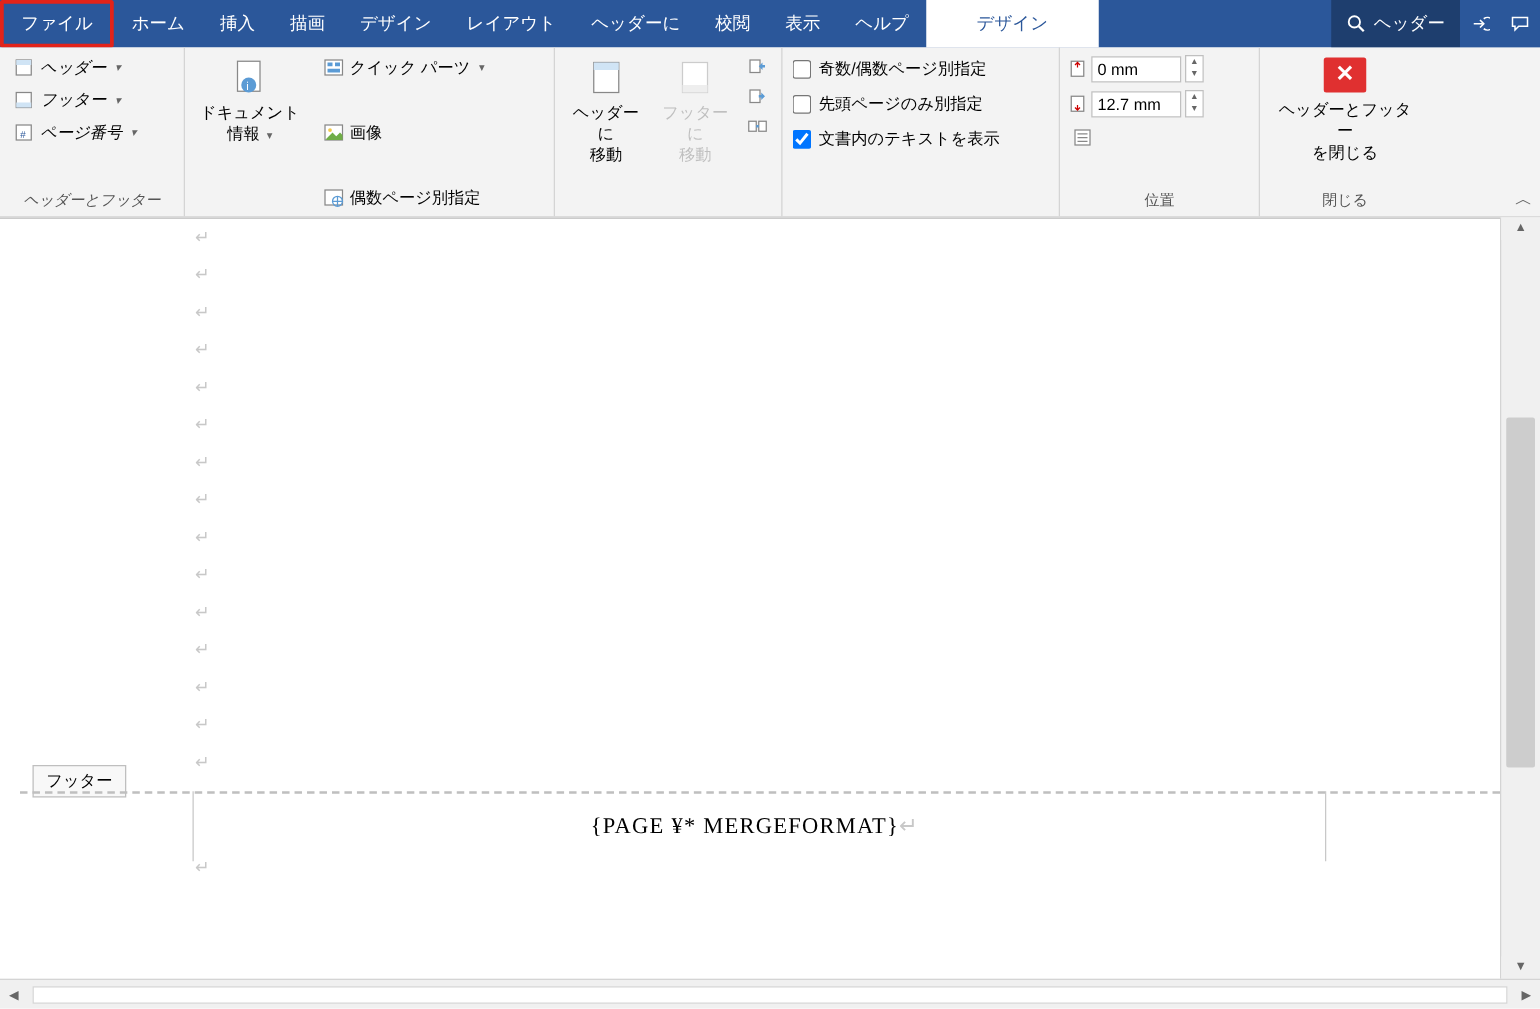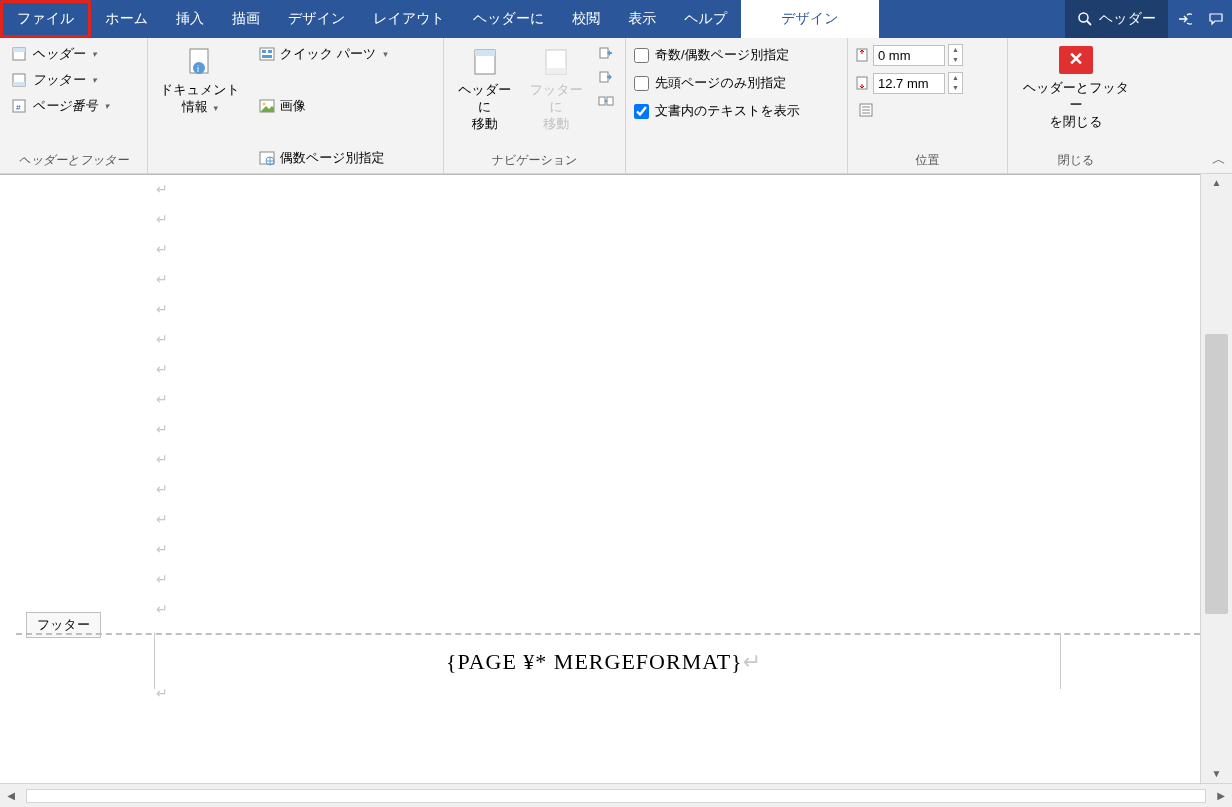--- a/index.html
+++ b/index.html
@@ -28,21 +28,21 @@
 .spinner { display: flex; flex-direction: column; border: 1px solid #c0c0c0; background: #fff; }
 .spinner div { width: 13px; height: 10px; font-size: 7px; text-align: center; line-height: 10px; cursor: pointer; color: #666; }
 .closebtn { width: 34px; height: 28px; background: #e03030; color: #fff; font-weight: bold; font-size: 18px; display: flex; align-items: center; justify-content: center; border-radius: 2px; margin: 0 auto 6px auto; }
 .collapse { position: absolute; right: 6px; bottom: 4px; font-size: 14px; color: #666; cursor: pointer; }
 .doc-area { position: absolute; top: 174px; left: 0; right: 32px; bottom: 24px; background: #fff; border-top: 1px solid #bbb; overflow: hidden; }
 .page { position: absolute; left: 8px; top: 0; right: 0; height: 100%; }
 .para-mark { color: #c8c8c8; font-family: "MS Mincho", serif; font-size: 14px; position: absolute; left: 148px; }
 .footer-tag { position: absolute; left: 18px; top: 437px; background: #f8f8f8; border: 1px solid #bfbfbf; padding: 3px 10px; font-size: 13px; }
 .footer-line { position: absolute; left: 8px; right: 0; top: 458px; border-top: 2px dashed #bfbfbf; }
 .footer-vline { position: absolute; top: 458px; width: 1px; height: 56px; background: #c8c8c8; }
-.footer-text { position: absolute; top: 474px; left: 0; right: 0; text-align: center; font-family: "MS Mincho", "Century", serif; font-size: 22px; letter-spacing: 1px; }
+.footer-text { position: absolute; top: 474px; left: 0; right: 0; text-align: center; font-family: "MS Mincho", "Century", serif; font-size: 18px; letter-spacing: 1px; }
 .vscroll { position: absolute; right: 0; top: 174px; bottom: 24px; width: 32px; background: #f0f0f0; border-left: 1px solid #d4d4d4; }
 .vscroll .arrow { height: 18px; text-align: center; font-size: 10px; color: #666; cursor: pointer; background: #f0f0f0; line-height: 18px; }
 .vscroll .thumb { position: absolute; left: 4px; right: 4px; top: 160px; height: 280px; background: #cdcdcd; border-radius: 2px; }
 .hscroll { position: absolute; left: 0; right: 0; bottom: 0; height: 24px; background: #f0f0f0; border-top: 1px solid #d4d4d4; display: flex; align-items: center; }
 .hscroll .arrow { width: 22px; text-align: center; font-size: 10px; color: #666; cursor: pointer; }
 .hscroll .track { flex: 1; height: 14px; background: #fff; border: 1px solid #d4d4d4; margin: 0 4px; }
 .disabled { color: #bfbfbf; }
 svg { display: block; }
 </style>
 </head>
@@ -220,21 +220,20 @@
             <span class="icon16">
               <svg viewBox="0 0 16 16" width="16" height="16">
                 <rect x="1" y="4" width="6" height="8" fill="#fff" stroke="#888"></rect>
                 <rect x="9" y="4" width="6" height="8" fill="#fff" stroke="#888"></rect>
                 <line x1="7" y1="8" x2="9" y2="8" stroke="#5b9bd5" stroke-width="2"></line>
               </svg>
             </span>
           </div>
       </div>
     </div>
-    <div class="group-label">ナビゲーション</div>
   </div>
 
   <div class="group" style="width:222px;">
     <div class="group-body">
       <div class="vstack">
         <label class="chk">
             <input type="checkbox" style="">
             <span>奇数/偶数ページ別指定</span>
           </label>
         <label class="chk">

